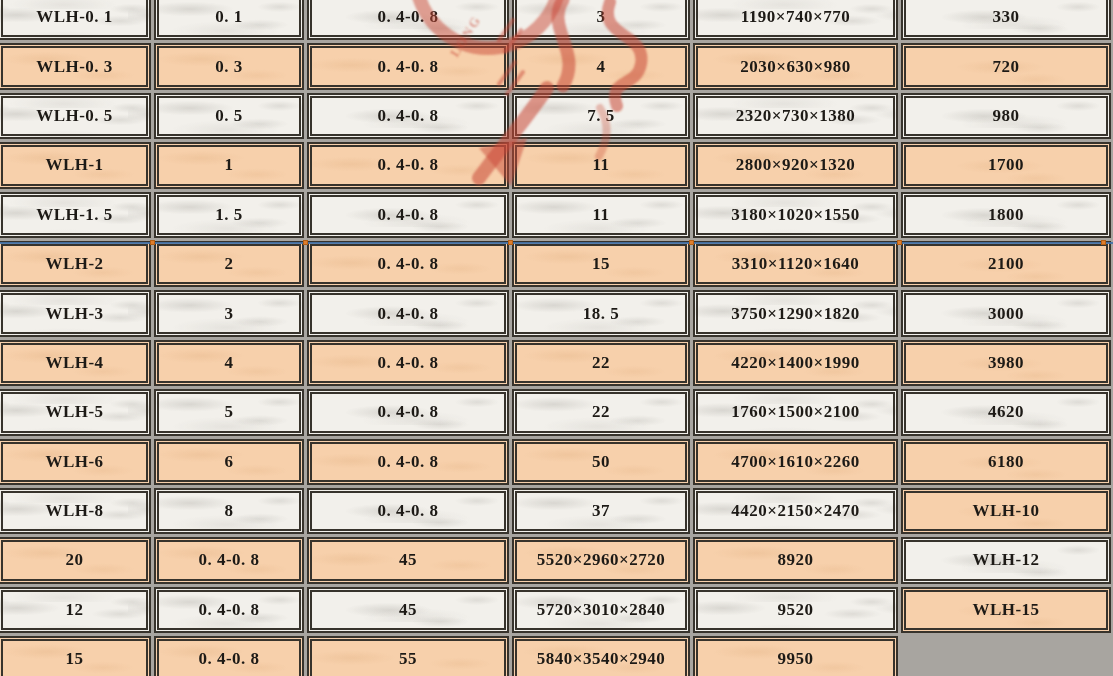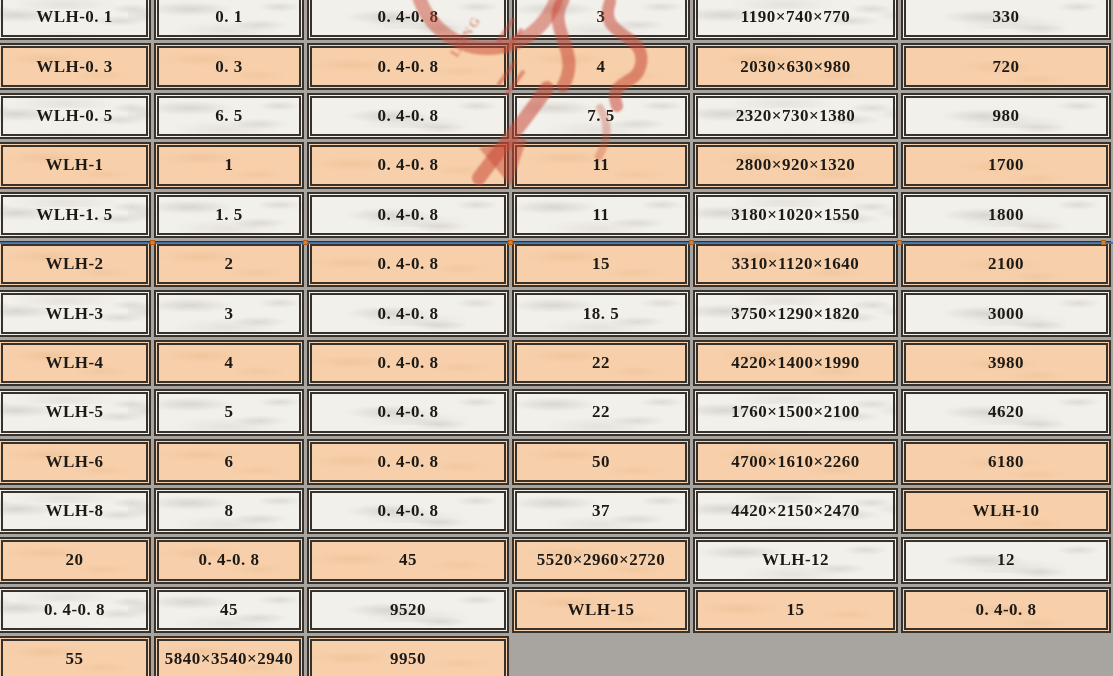--- a/index.html
+++ b/index.html
@@ -61,21 +61,21 @@
     <div class="cell light">3</div>
     <div class="cell light">1190×740×770</div>
     <div class="cell light">330</div>
     <div class="cell peach">WLH-0. 3</div>
     <div class="cell peach">0. 3</div>
     <div class="cell peach">0. 4-0. 8</div>
     <div class="cell peach">4</div>
     <div class="cell peach">2030×630×980</div>
     <div class="cell peach">720</div>
     <div class="cell light">WLH-0. 5</div>
-    <div class="cell light">6. 5</div>
+    <div class="cell light">0. 5</div>
     <div class="cell light">0. 4-0. 8</div>
     <div class="cell light">7. 5</div>
     <div class="cell light">2320×730×1380</div>
     <div class="cell light">980</div>
     <div class="cell peach">WLH-1</div>
     <div class="cell peach">1</div>
     <div class="cell peach">0. 4-0. 8</div>
     <div class="cell peach">11</div>
     <div class="cell peach">2800×920×1320</div>
     <div class="cell peach">1700</div>
@@ -118,24 +118,26 @@
     <div class="cell light">WLH-8</div>
     <div class="cell light">8</div>
     <div class="cell light">0. 4-0. 8</div>
     <div class="cell light">37</div>
     <div class="cell light">4420×2150×2470</div>
     <div class="cell peach">WLH-10</div>
     <div class="cell peach">20</div>
     <div class="cell peach">0. 4-0. 8</div>
     <div class="cell peach">45</div>
     <div class="cell peach">5520×2960×2720</div>
+    <div class="cell peach">8920</div>
     <div class="cell light">WLH-12</div>
     <div class="cell light">12</div>
     <div class="cell light">0. 4-0. 8</div>
     <div class="cell light">45</div>
+    <div class="cell light">5720×3010×2840</div>
     <div class="cell light">9520</div>
     <div class="cell peach">WLH-15</div>
     <div class="cell peach">15</div>
     <div class="cell peach">0. 4-0. 8</div>
     <div class="cell peach">55</div>
     <div class="cell peach">5840×3540×2940</div>
     <div class="cell peach">9950</div>
   </div>
 
 <svg class="stamp" width="290" height="200" viewBox="0 0 290 200">

